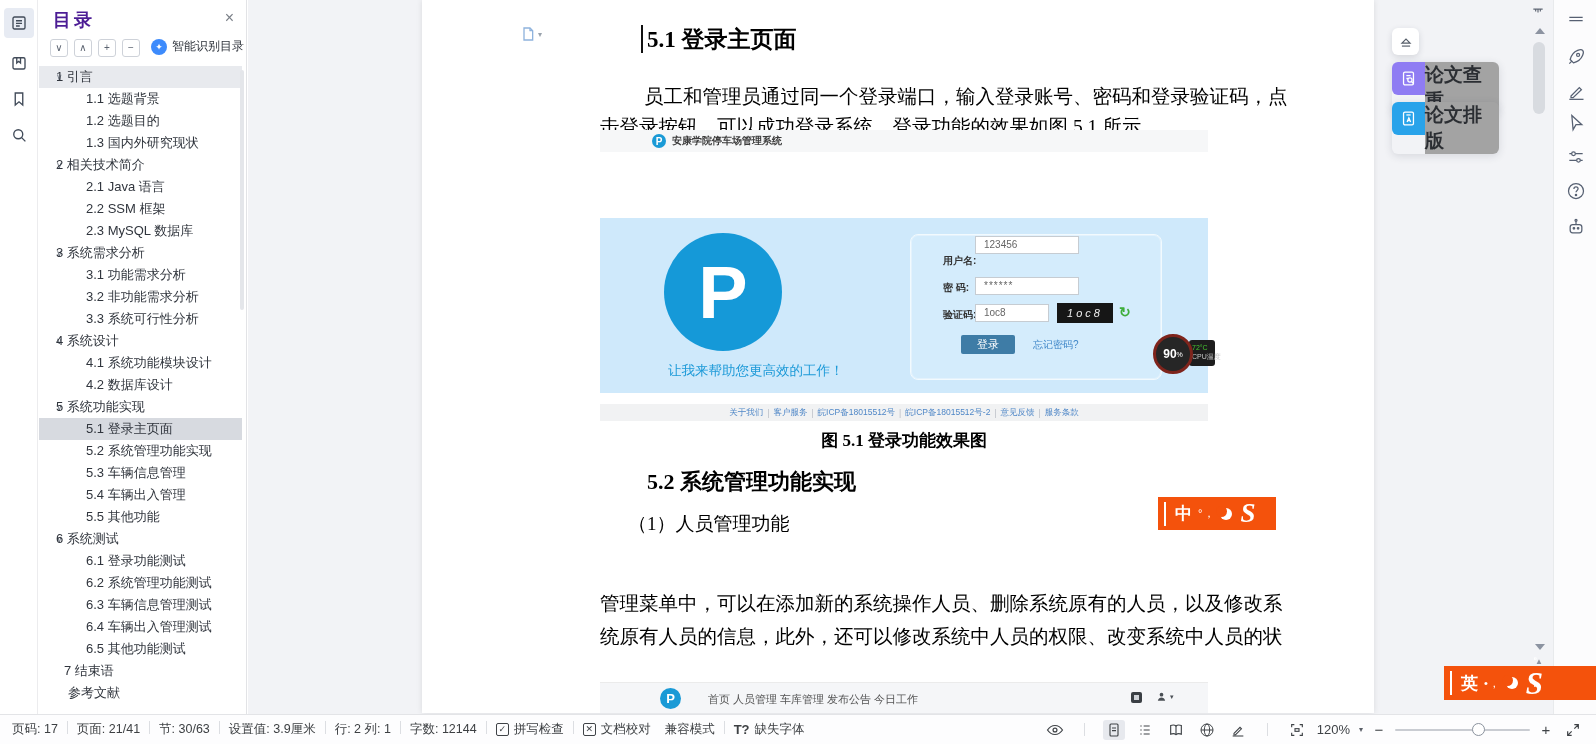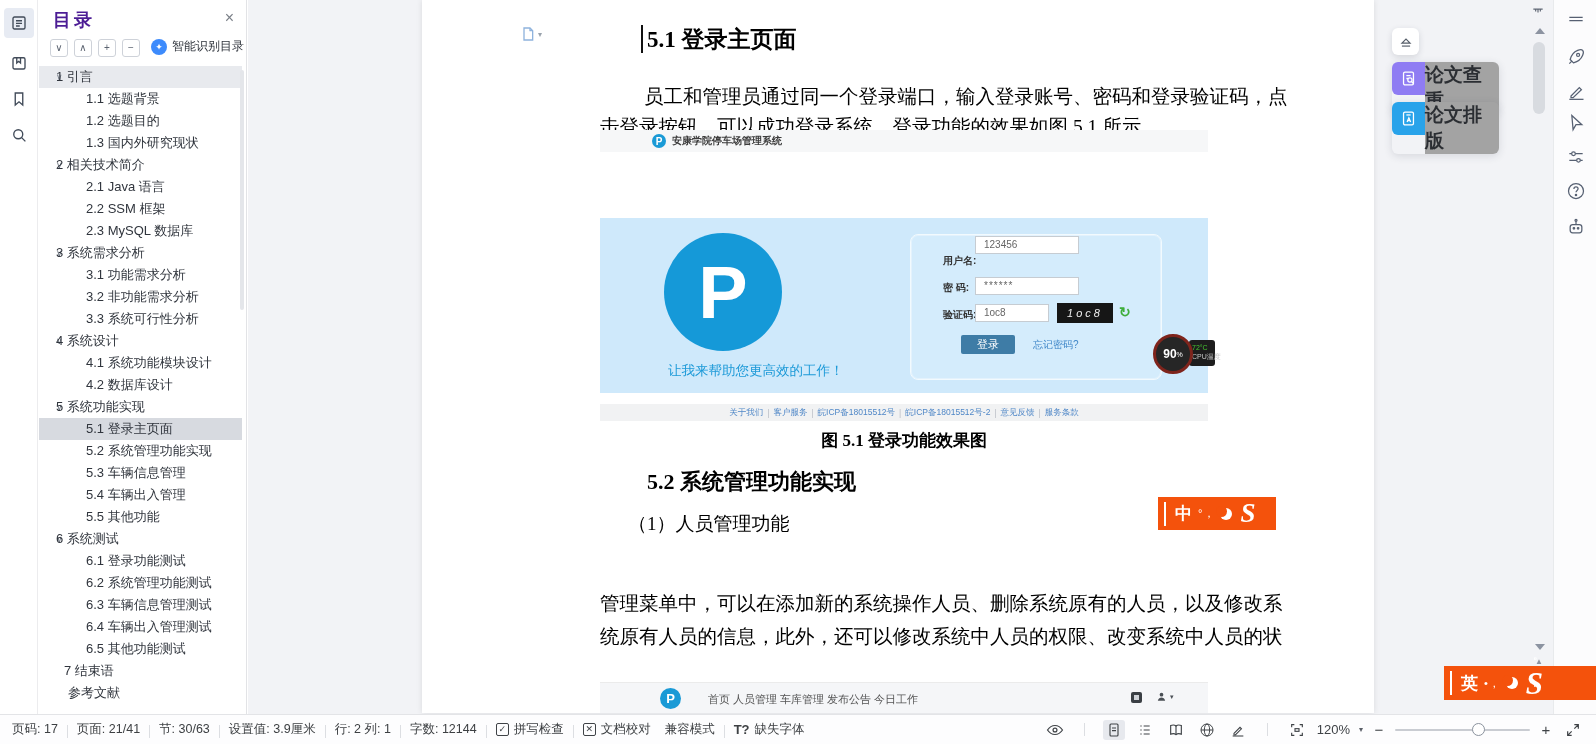--- a/index.html
+++ b/index.html
@@ -461,21 +461,21 @@
           <rect x="5" y="9" width="14" height="10" rx="3"></rect>
           <path d="M12 9V5"></path>
           <circle cx="12" cy="4" r="1.2"></circle>
           <circle cx="9.5" cy="13.5" r="0.9" fill="currentColor"></circle>
           <circle cx="14.5" cy="13.5" r="0.9" fill="currentColor"></circle>
         </svg>
     </div>
   </div>
 
   <div id="status">
-    <div id="st-left" style="display:flex;align-items:flex-end">
+    <div id="st-left" style="display:flex;align-items:flex-start">
         <span class="st-item">
           <span>页码: 17</span>
         </span>
         <span class="st-sep"></span>
         <span class="st-item">
           <span>页面: 21/41</span>
         </span>
         <span class="st-sep"></span>
         <span class="st-item">
           <span>节: 30/63</span>

